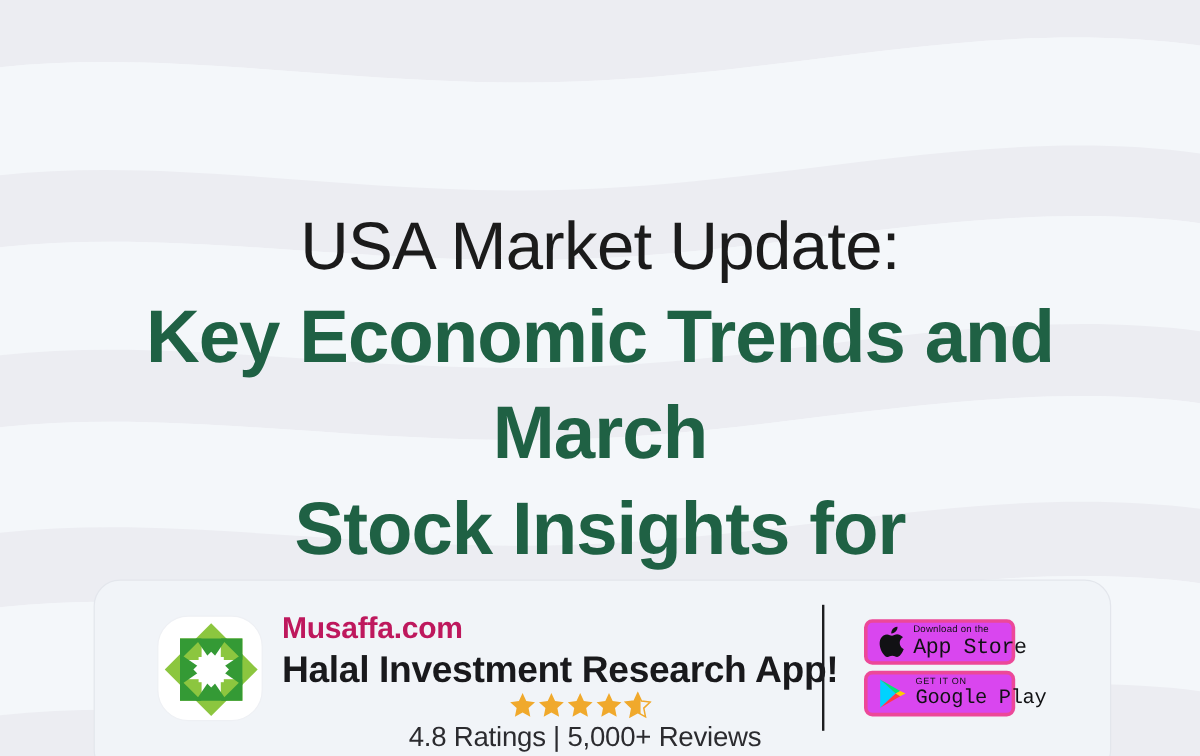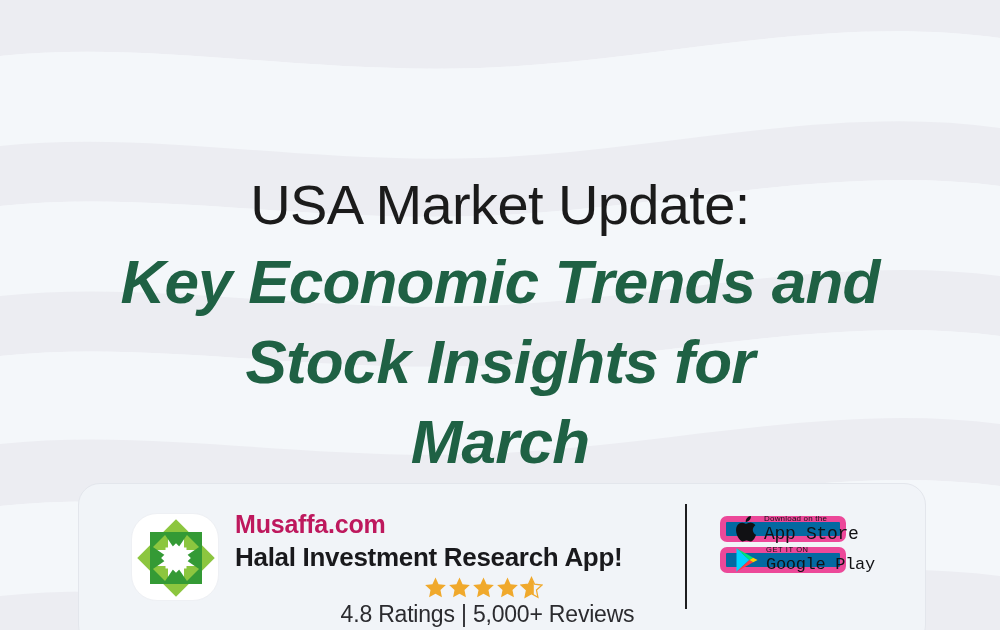--- a/index.html
+++ b/index.html
@@ -34,21 +34,20 @@
     font-weight:400;
     color:#1b1b1b;
     letter-spacing:-0.6px;
   }
   .hl-green{
     font-size:62px;
     line-height:80px;
     font-weight:700;
     color:#1f6144;
     letter-spacing:-0.8px;
-    font-style:italic;
   }
 
   
   .promo-card{
     position:absolute;
     left:78px; top:483px;
     width:848px; height:164px;
     background:#f1f4f8;
     border:1px solid #e3e6ec;
     border-radius:22px;
@@ -73,21 +72,21 @@
     width:505px;
   }
   .brand{
     font-size:25px;
     line-height:33px;
     font-weight:700;
     color:#be185d;
     letter-spacing:-0.2px;
   }
   .tagline{
-    font-size:26px;
+    font-size:31px;
     line-height:33px;
     font-weight:700;
     color:#19191c;
     letter-spacing:-0.3px;
   }
   .rating-row{
     display:flex;
     align-items:center;
     margin-top:2px;
     height:30px;
@@ -111,23 +110,23 @@
   }
 
   .badges{
     position:absolute;
     left:641px; top:32px;
     display:flex;
     flex-direction:column;
     gap:5px;
   }
   .badge{
-    width:126px; height:26px;
-    background:#0369a1;
-    border:6px solid #ec4899;
+    width:126px; height:38px;
+    background:#d946ef;
+    border:3px solid #ec4899;
     border-radius:7px;
     display:flex;
     align-items:center;
     padding-left:9px;
     gap:7px;
   }
   .badge-ico{ flex:0 0 auto; display:block; }
   .badge-lines{ display:flex; flex-direction:column; justify-content:center; }
   .badge-small{
     font-size:8px;
@@ -171,22 +170,22 @@
     <path d="M0,444 C150,428 300,460 480,454 C660,448 830,402 1000,424 L1000,486
              C830,464 660,510 480,516 C300,522 150,490 0,506 Z" fill="#ecedf2"></path>
     <path d="M0,506 C150,490 300,522 480,516 C660,510 830,464 1000,486 L1000,576
              C830,554 660,600 480,606 C300,612 150,580 0,596 Z" fill="#f4f7fa"></path>
     <path d="M0,596 C150,580 300,612 480,606 C660,600 830,554 1000,576 L1000,630 L0,630 Z" fill="#ecedf2"></path>
   </svg>
 
   <div class="headline">
     <div class="hl-line1">USA Market Update:</div>
     <div class="hl-green">Key Economic Trends and</div>
+    <div class="hl-green">March</div>
     <div class="hl-green">Stock Insights for</div>
-    <div class="hl-green">March</div>
   </div>
 
   <div class="promo-card">
 
     <div class="logo-tile">
       <span>
         <svg width="88" height="88" viewBox="0 0 88 88" aria-hidden="true">
           <g transform="translate(44,44)">
 
             <g fill="#8cc63f">

